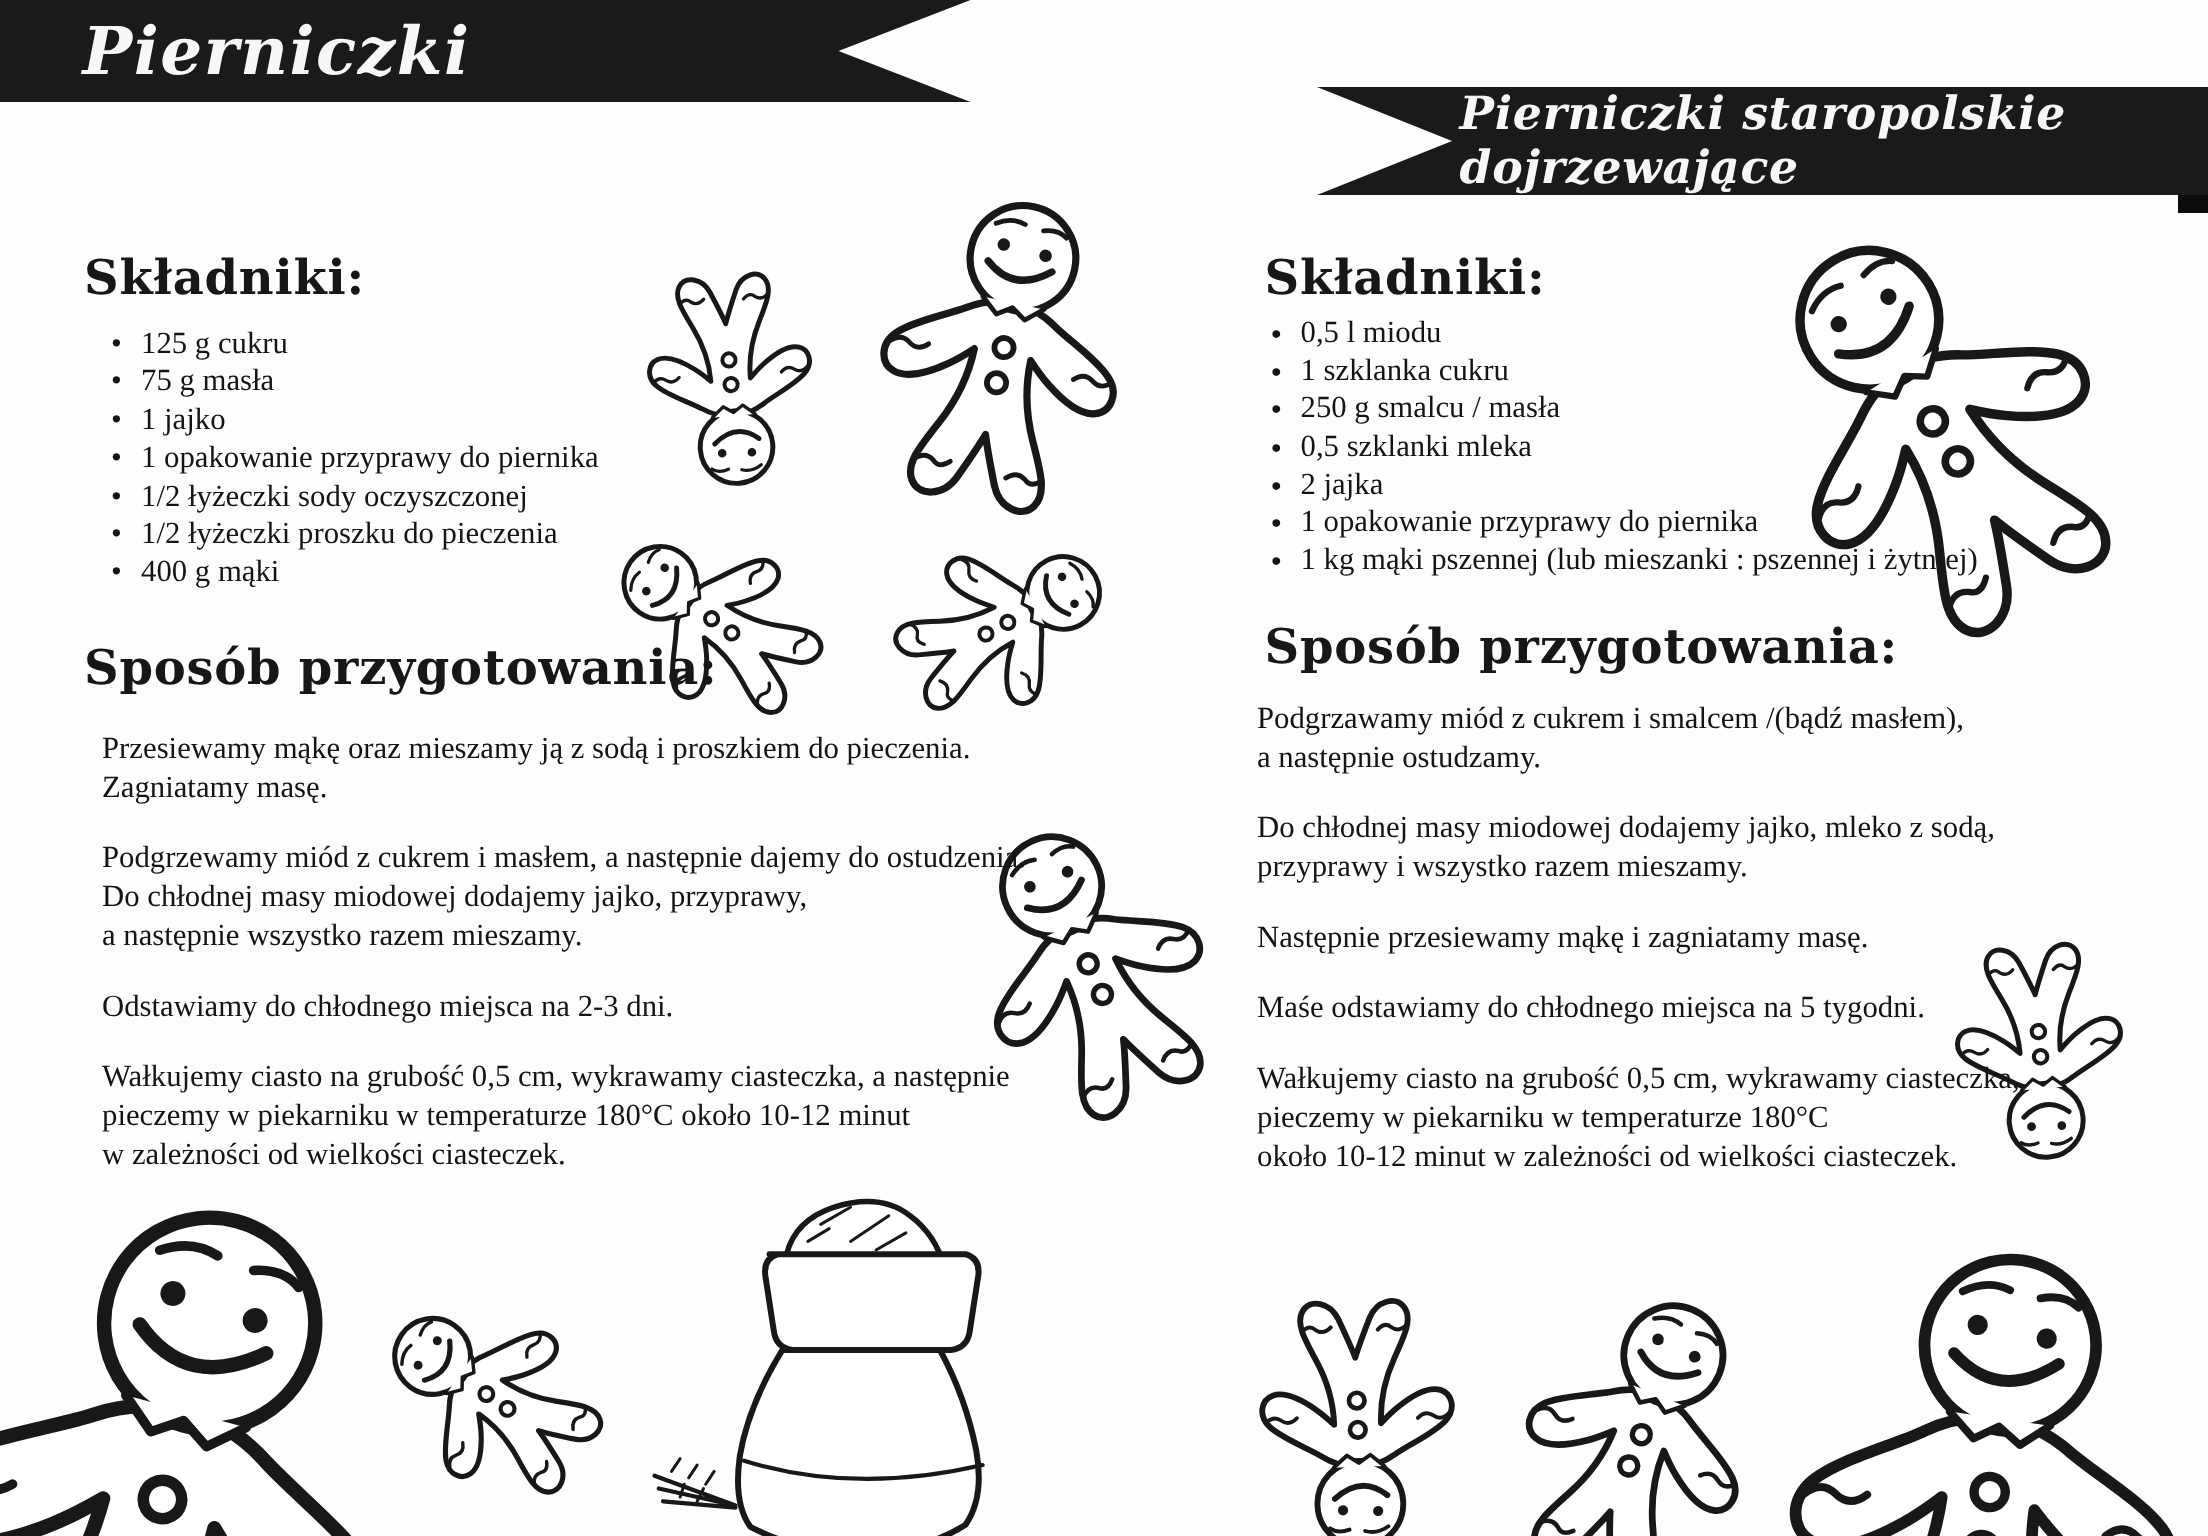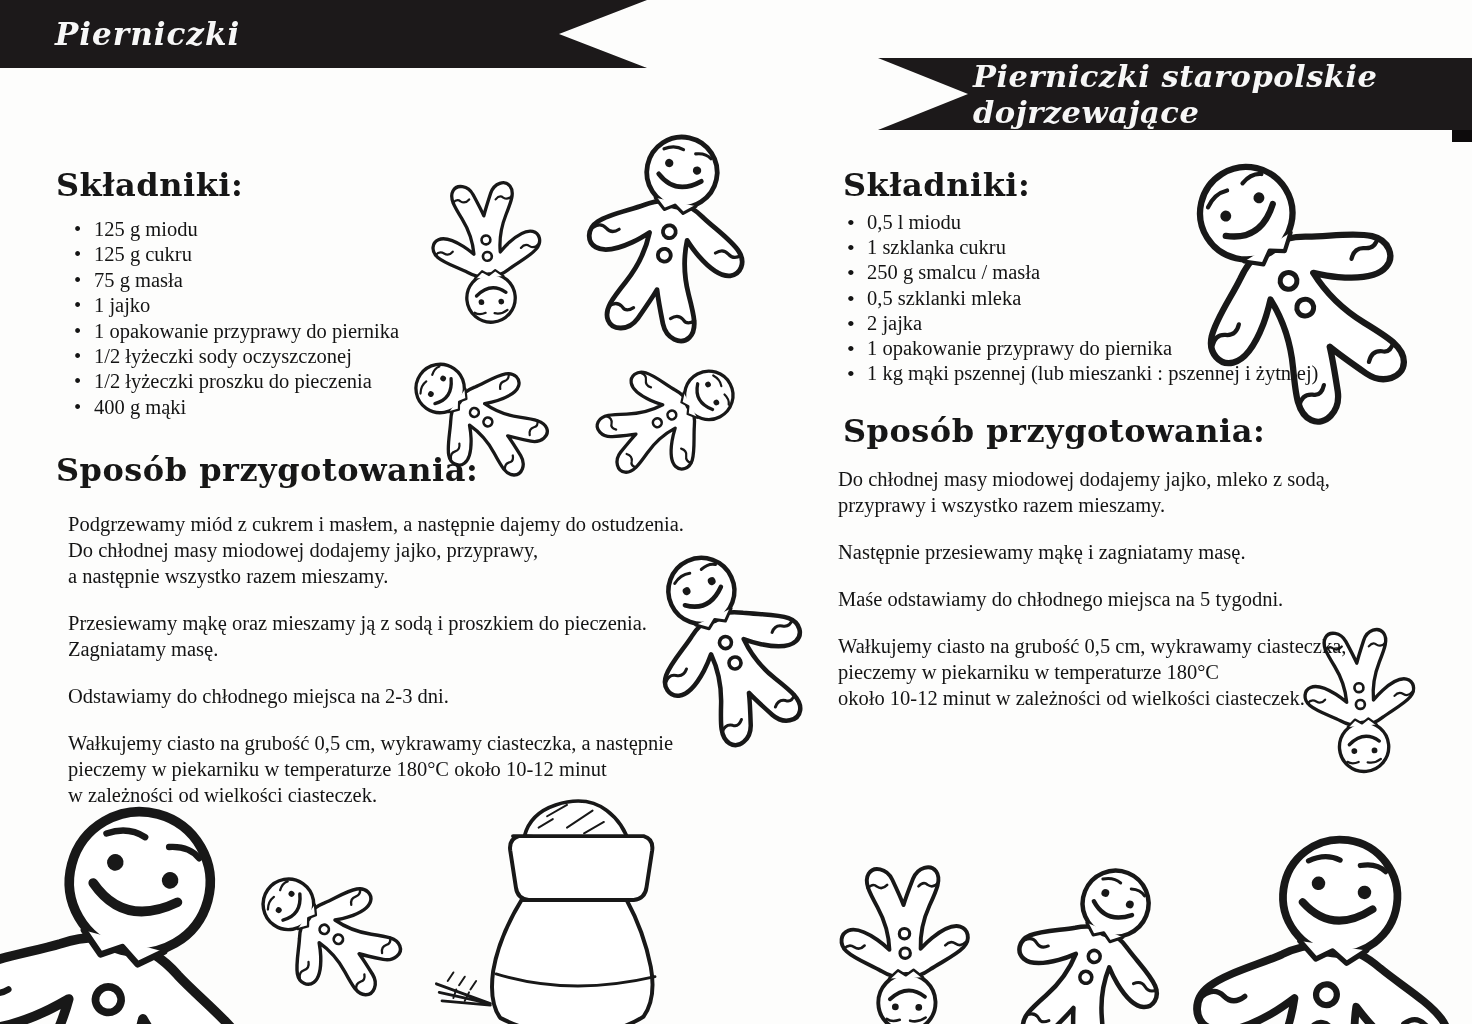--- a/index.html
+++ b/index.html
@@ -10,21 +10,21 @@
   
   .banner{
     position:absolute;background:#1c191a;color:#f7f7f7;z-index:3;
     font-family:"DejaVu Serif", serif;font-style:italic;font-weight:bold;
     display:flex;align-items:center;
     box-shadow:0 3px 2px rgba(0,0,0,.18);
   }
   .banner-left{
     left:0;top:62;width:592px;height:68px;
     clip-path:polygon(0 0,100% 0,calc(100% - 88px) 50%,100% 100%,0 100%);
-    font-size:31px;padding-left:55px;letter-spacing:1px;
+    font-size:44px;padding-left:55px;letter-spacing:1px;
   }
   .banner-left-fold{
     position:absolute;left:0;top:124;width:44px;height:16px;background:#0d0b0c;z-index:2;
   }
   .banner-right{
     left:878px;top:58px;width:594px;height:72px;
     clip-path:polygon(0 0,100% 0,100% 100%,0 100%,90px 50%);
     font-size:30.5px;justify-content:center;padding-left:95px;letter-spacing:.5px;
   }
   .banner-right-fold{
@@ -134,38 +134,37 @@
 
   <div class="banner-right-fold"></div>
   <div class="banner banner-right">
     <span>Pierniczki staropolskie dojrzewające</span>
   </div>
 
   <div class="col col-left" style="left:56px;top:166px;width:660px;">
     <div class="script-heading">Składniki:</div>
 
     <ul class="ingredients" style="margin:13px 0 0 16px;">
-      <li>125 g miodu</li>
       <li>125 g cukru</li>
       <li>75 g masła</li>
       <li>1 jajko</li>
       <li>1 opakowanie przyprawy do piernika</li>
       <li>1/2 łyżeczki sody oczyszczonej</li>
       <li>1/2 łyżeczki proszku do pieczenia</li>
       <li>400 g mąki</li>
     </ul>
 
     <div class="script-heading" style="margin-top:31px;">Sposób przygotowania:</div>
 
     <div class="method" style="margin:22px 0 0 12px;">
+      <p>Przesiewamy mąkę oraz mieszamy ją z sodą i proszkiem do pieczenia.
+Zagniatamy masę.</p>
       <p>Podgrzewamy miód z cukrem i masłem, a następnie dajemy do ostudzenia.
 Do chłodnej masy miodowej dodajemy jajko, przyprawy,
 a następnie wszystko razem mieszamy.</p>
-      <p>Przesiewamy mąkę oraz mieszamy ją z sodą i proszkiem do pieczenia.
-Zagniatamy masę.</p>
       <p>Odstawiamy do chłodnego miejsca na 2-3 dni.</p>
       <p>Wałkujemy ciasto na grubość 0,5 cm, wykrawamy ciasteczka, a następnie
 pieczemy w piekarniku w temperaturze 180°C około 10-12 minut
 w zależności od wielkości ciasteczek.</p>
     </div>
   </div>
 
   <div class="col col-right" style="left:843px;top:166px;width:560px;">
     <div class="script-heading">Składniki:</div>
 
@@ -175,20 +174,22 @@
       <li>250 g smalcu / masła</li>
       <li>0,5 szklanki mleka</li>
       <li>2 jajka</li>
       <li>1 opakowanie przyprawy do piernika</li>
       <li>1 kg mąki pszennej (lub mieszanki : pszennej i żytniej)</li>
     </ul>
 
     <div class="script-heading" style="margin-top:26px;">Sposób przygotowania:</div>
 
     <div class="method" style="margin:16px 0 0 -5px;">
+      <p>Podgrzawamy miód z cukrem i smalcem /(bądź masłem),
+a następnie ostudzamy.</p>
       <p>Do chłodnej masy miodowej dodajemy jajko, mleko z sodą,
 przyprawy i wszystko razem mieszamy.</p>
       <p>Następnie przesiewamy mąkę i zagniatamy masę.</p>
       <p>Maśe odstawiamy do chłodnego miejsca na 5 tygodni.</p>
       <p>Wałkujemy ciasto na grubość 0,5 cm, wykrawamy ciasteczka,
 pieczemy w piekarniku w temperaturze 180°C
 około 10-12 minut w zależności od wielkości ciasteczek.</p>
     </div>
   </div>
 

